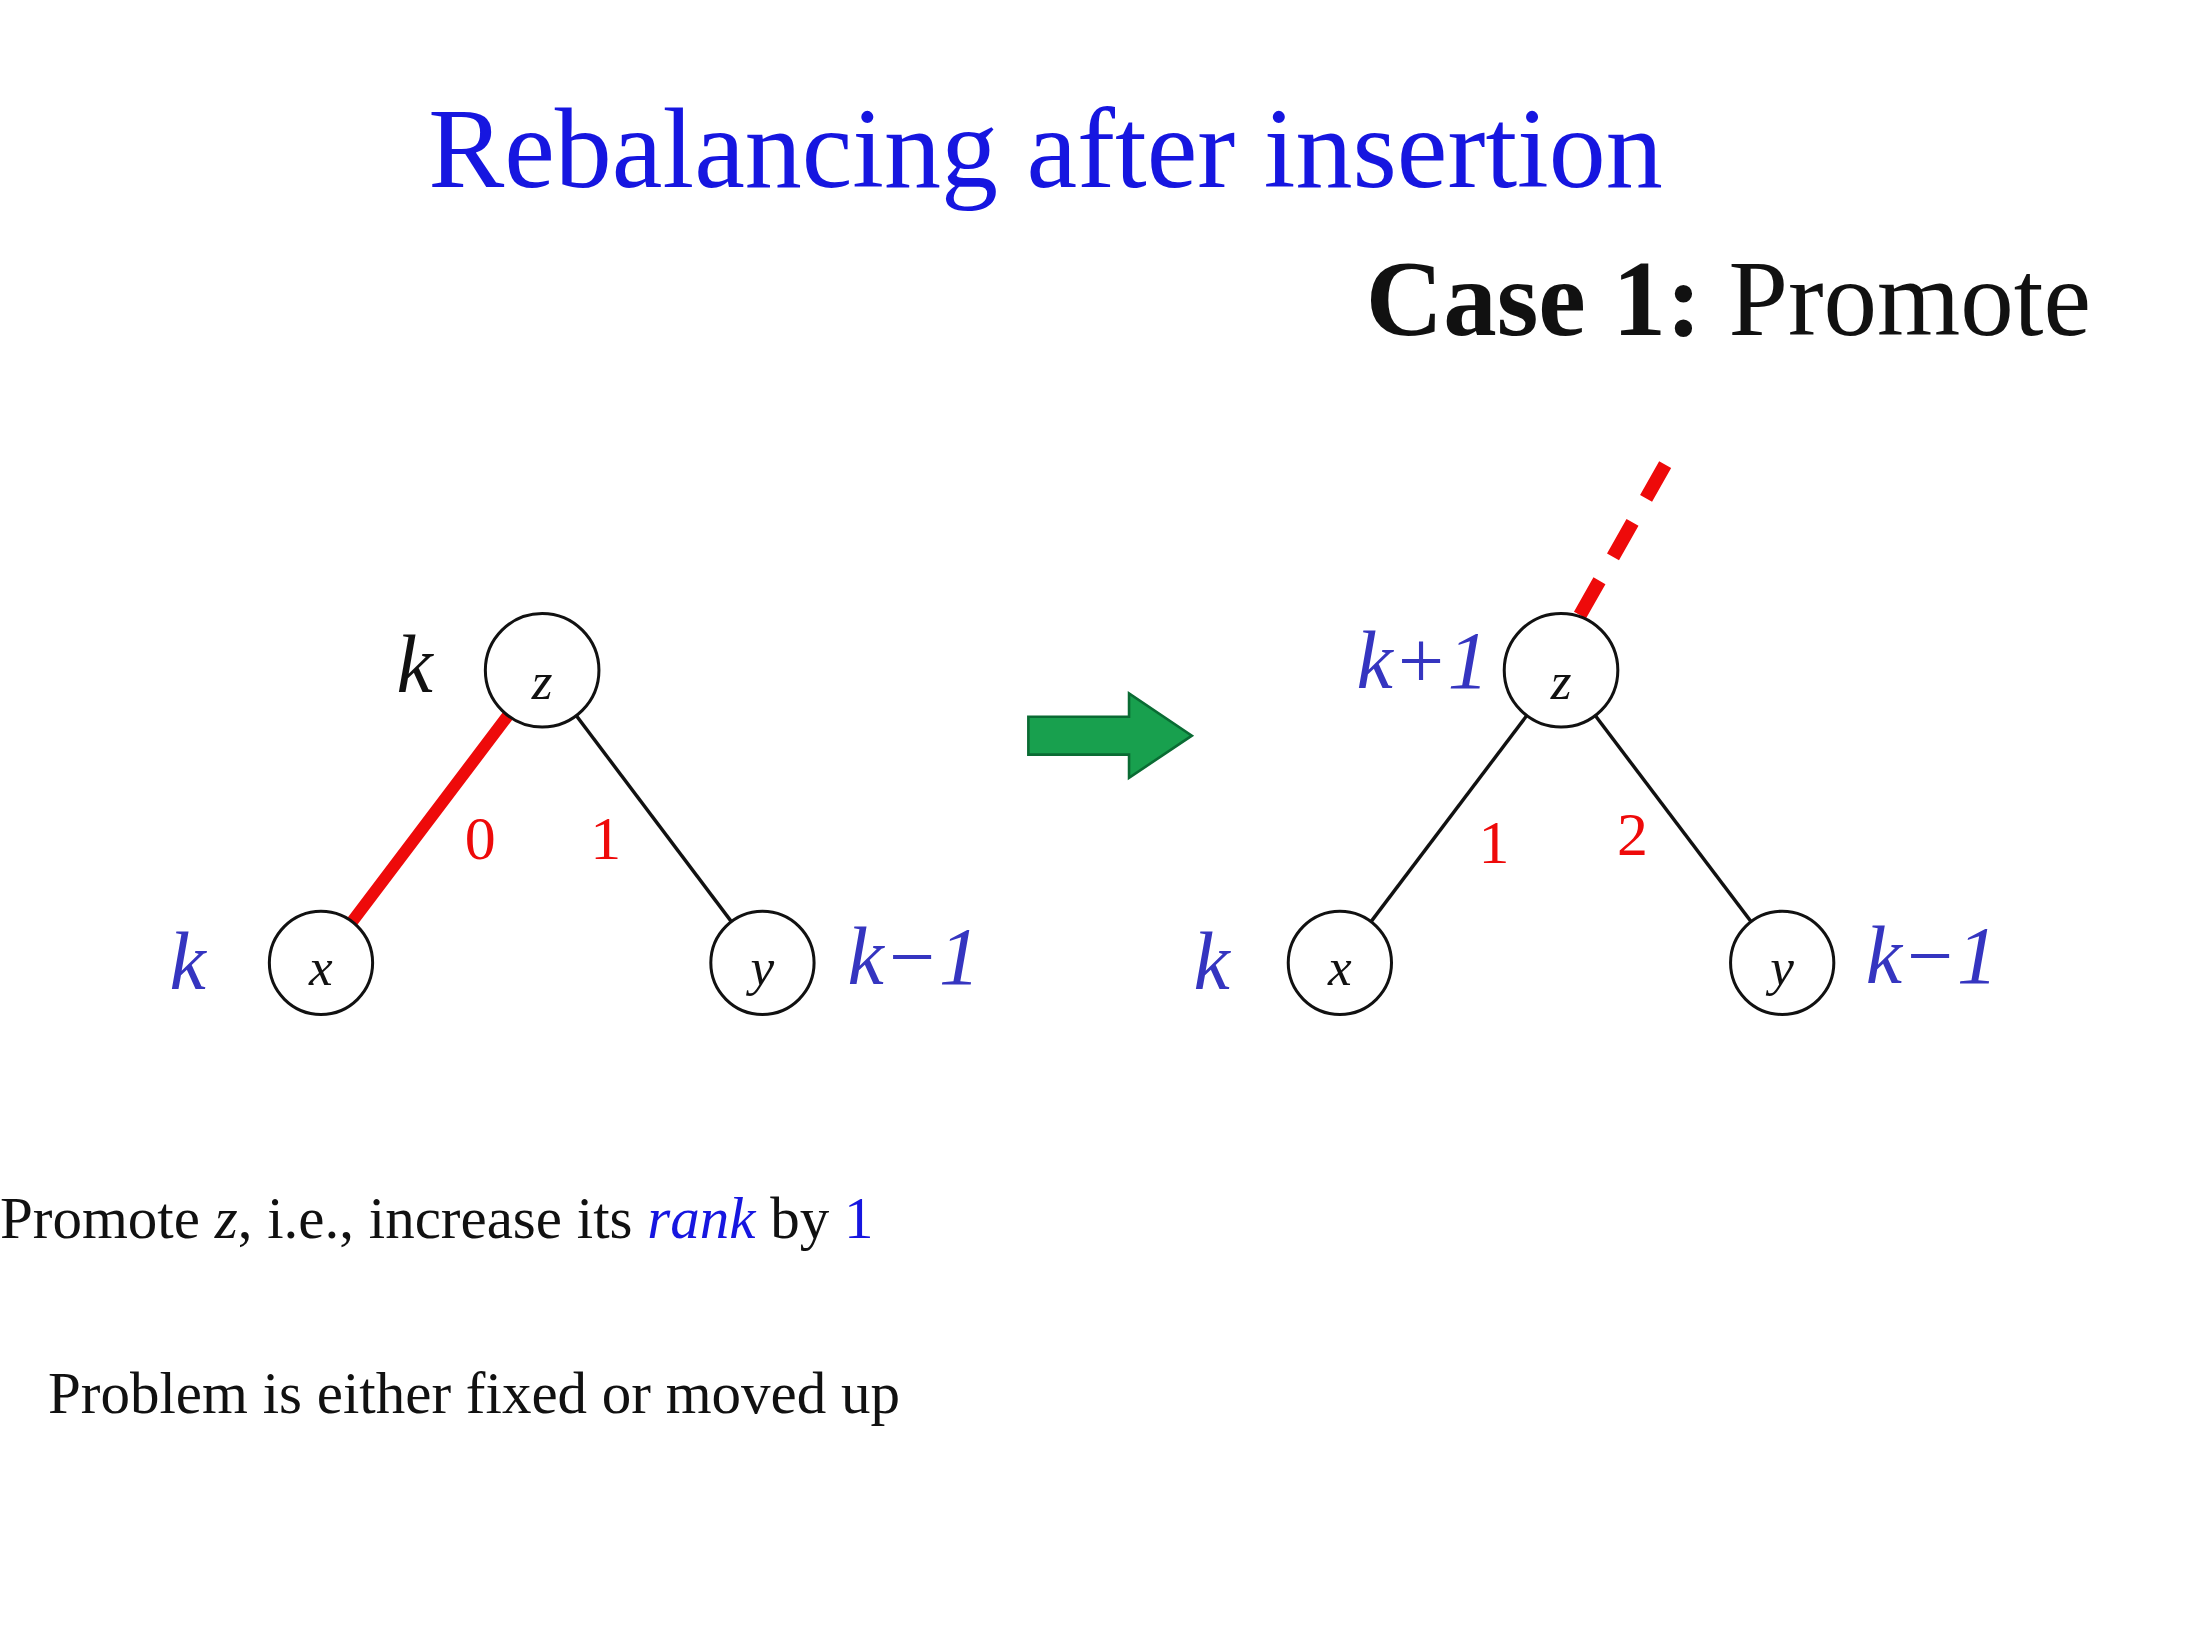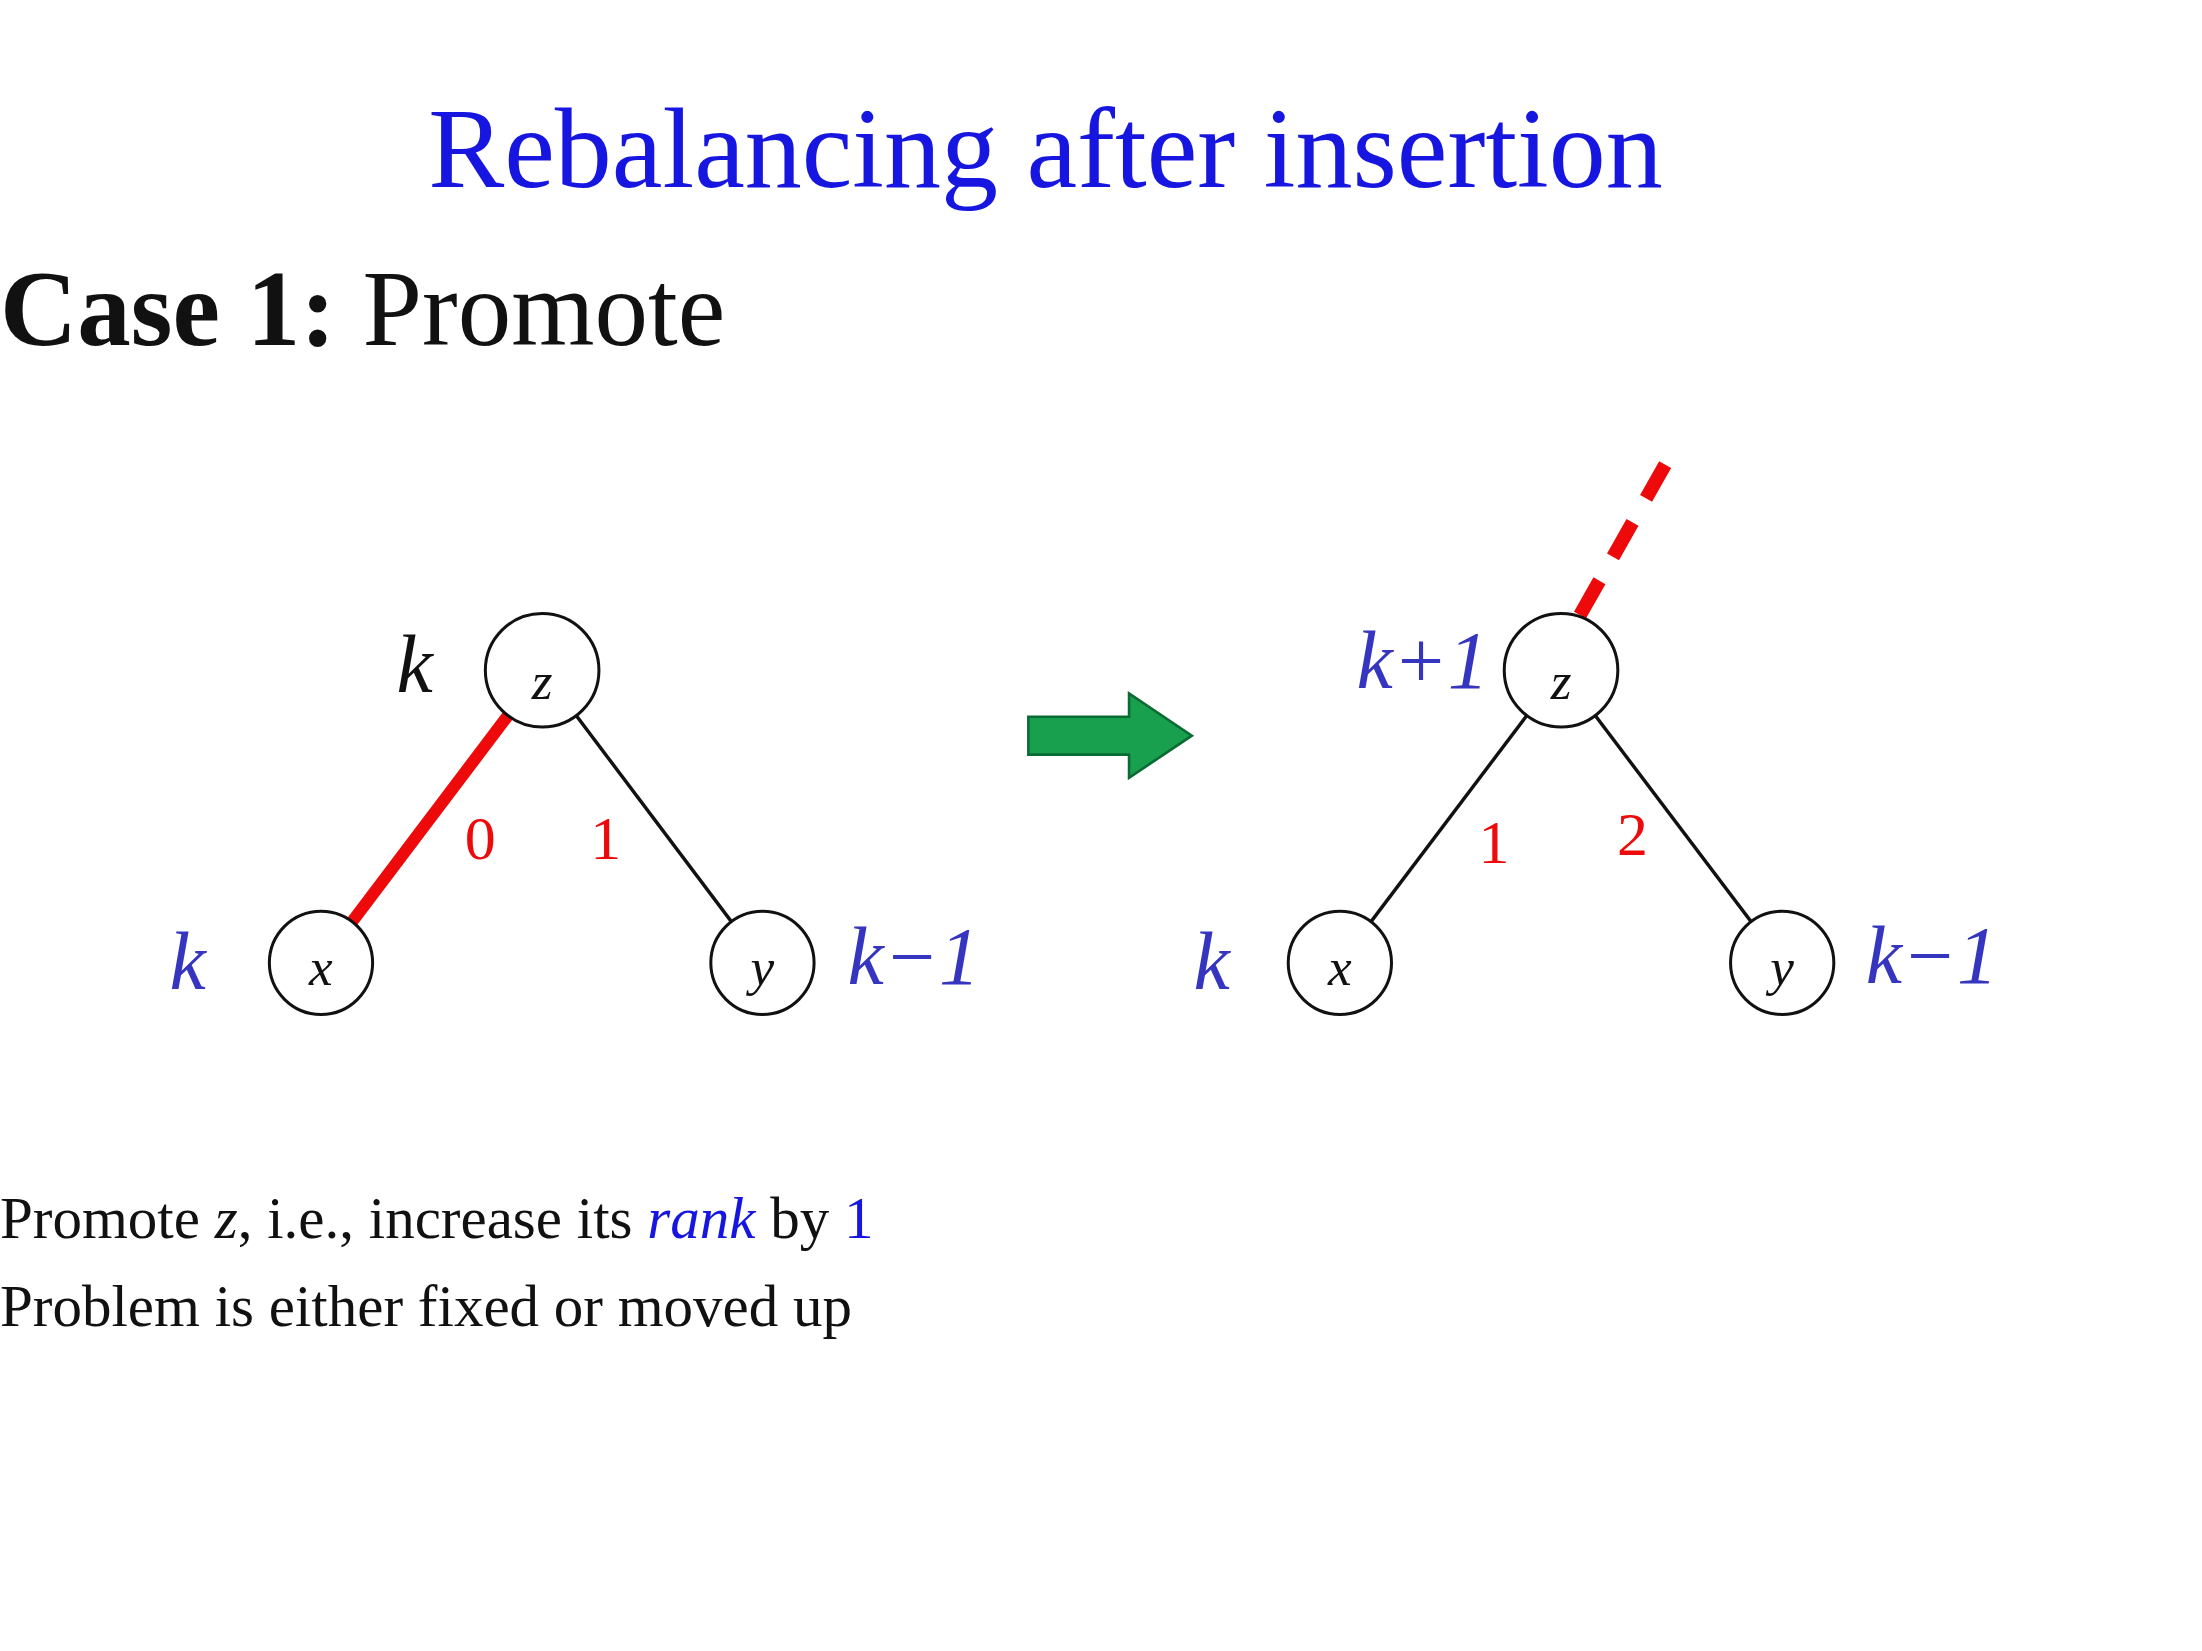--- a/index.html
+++ b/index.html
@@ -22,45 +22,45 @@
     left: 0;
     width: 100%;
     text-align: center;
     font-size: 114px;
     line-height: 1.1;
     color: #1616e0;
     font-weight: normal;
   }
   .subtitle {
     position: absolute;
-    top: 251px;
+    top: 241px;
     left: 0;
     width: 100%;
-    text-align: left;
+    text-align: right;
     font-size: 107px;
     line-height: 1.1;
     color: #111111;
   }
   .subtitle .bold { font-weight: bold; }
   svg.diagram {
     position: absolute;
     top: 430px;
     left: 0;
   }
   .caption {
     position: absolute;
     left: 0;
     width: 100%;
     text-align: left;
     font-size: 59px;
     line-height: 1.1;
     color: #111111;
   }
   .caption-1 { top: 1186px; }
-  .caption-2 { top: 1274px; }
+  .caption-2 { top: 1361px; padding-left: 48px; }
   .seg-plain { font-style: normal; color: #111111; }
   .seg-italic { font-style: italic; color: #111111; }
   .seg-blue { font-style: normal; color: #1616e0; }
   .seg-blue-italic { font-style: italic; color: #1616e0; }
 
   
   text {
     font-family: "Liberation Serif", "DejaVu Serif", serif;
   }
   .node-letter {

